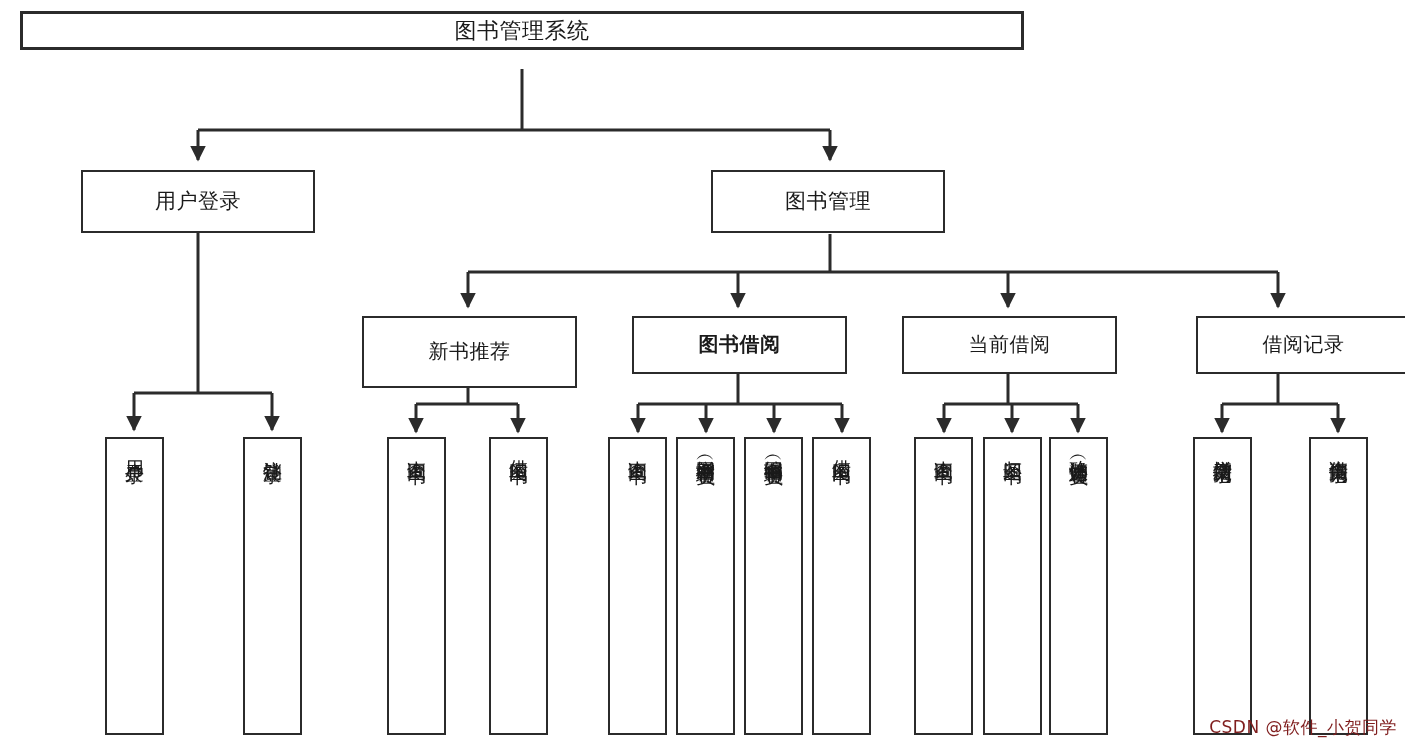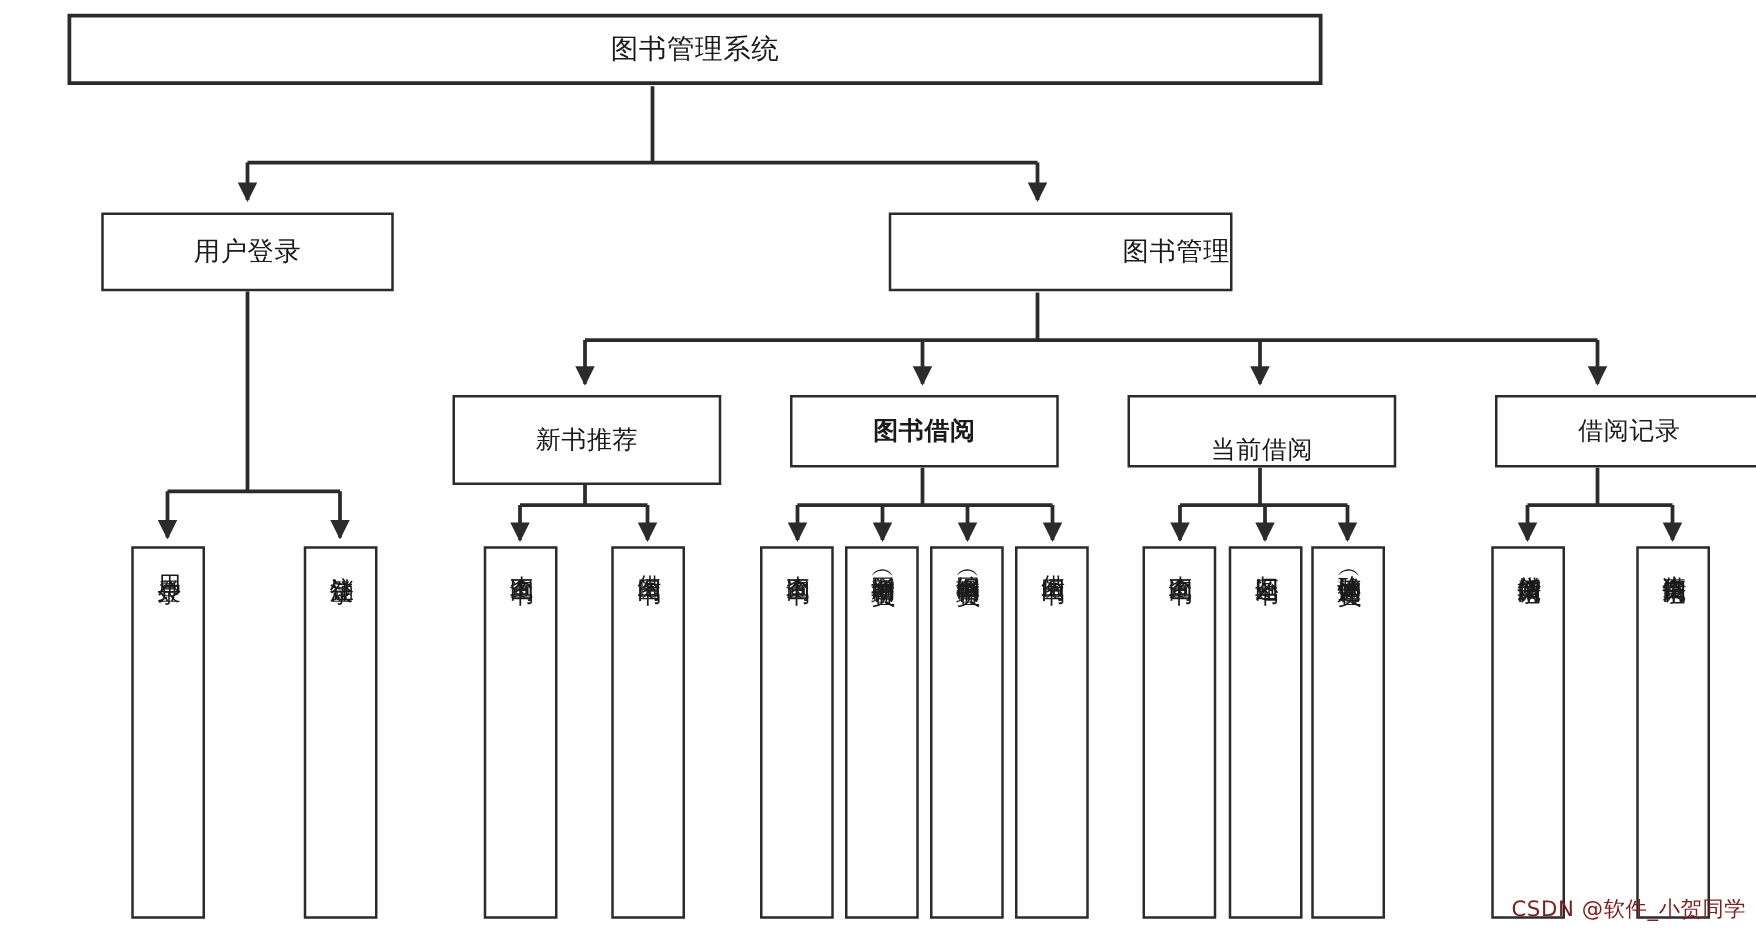--- a/index.html
+++ b/index.html
@@ -124,38 +124,38 @@
       <path d="M 1012 404 L 1012 432" marker-end="url(#arrow)"></path>
       <path d="M 1078 404 L 1078 432" marker-end="url(#arrow)"></path>
 
       <path d="M 1278 374 L 1278 404"></path>
       <path d="M 1222 404 L 1338 404"></path>
       <path d="M 1222 404 L 1222 432" marker-end="url(#arrow)"></path>
       <path d="M 1338 404 L 1338 432" marker-end="url(#arrow)"></path>
     </g>
   </svg>
 
-  <div class="node root lvl1" style="left:20px; top:11px; width:1004px; height:57px;margin-left:34px;">
+  <div class="node root lvl1" style="left:20px; top:11px; width:1004px; height:39px;">
     <span class="label">图书管理系统</span>
   </div>
 
   <div class="node lvl2" style="left:81px; top:170px; width:234px; height:63px;">
     <span class="label">用户登录</span>
   </div>
-  <div class="node lvl2" style="left:711px; top:170px; width:275px; height:63px;justify-content:flex-end;">
+  <div class="node lvl2" style="left:711px; top:170px; width:234px; height:63px;">
     <span class="label">图书管理</span>
   </div>
 
   <div class="node lvl3" style="left:362px; top:316px; width:215px; height:72px;">
     <span class="label">新书推荐</span>
   </div>
   <div class="node lvl3" style="left:632px; top:316px; width:215px; height:58px;font-weight:bold;">
     <span class="label">图书借阅</span>
   </div>
-  <div class="node lvl3" style="left:902px; top:316px; width:215px; height:58px;align-items:flex-end;">
+  <div class="node lvl3" style="left:902px; top:316px; width:215px; height:58px;">
     <span class="label">当前借阅</span>
   </div>
   <div class="node lvl3" style="left:1172px; top:316px; width:215px; height:58px;margin-left:24px;">
     <span class="label">借阅记录</span>
   </div>
 
   <div class="node leaf" style="left:105px; top:437px; width:59px; height:298px;">
     <span class="label">用户登录</span>
   </div>
   <div class="node leaf" style="left:243px; top:437px; width:59px; height:298px;">

